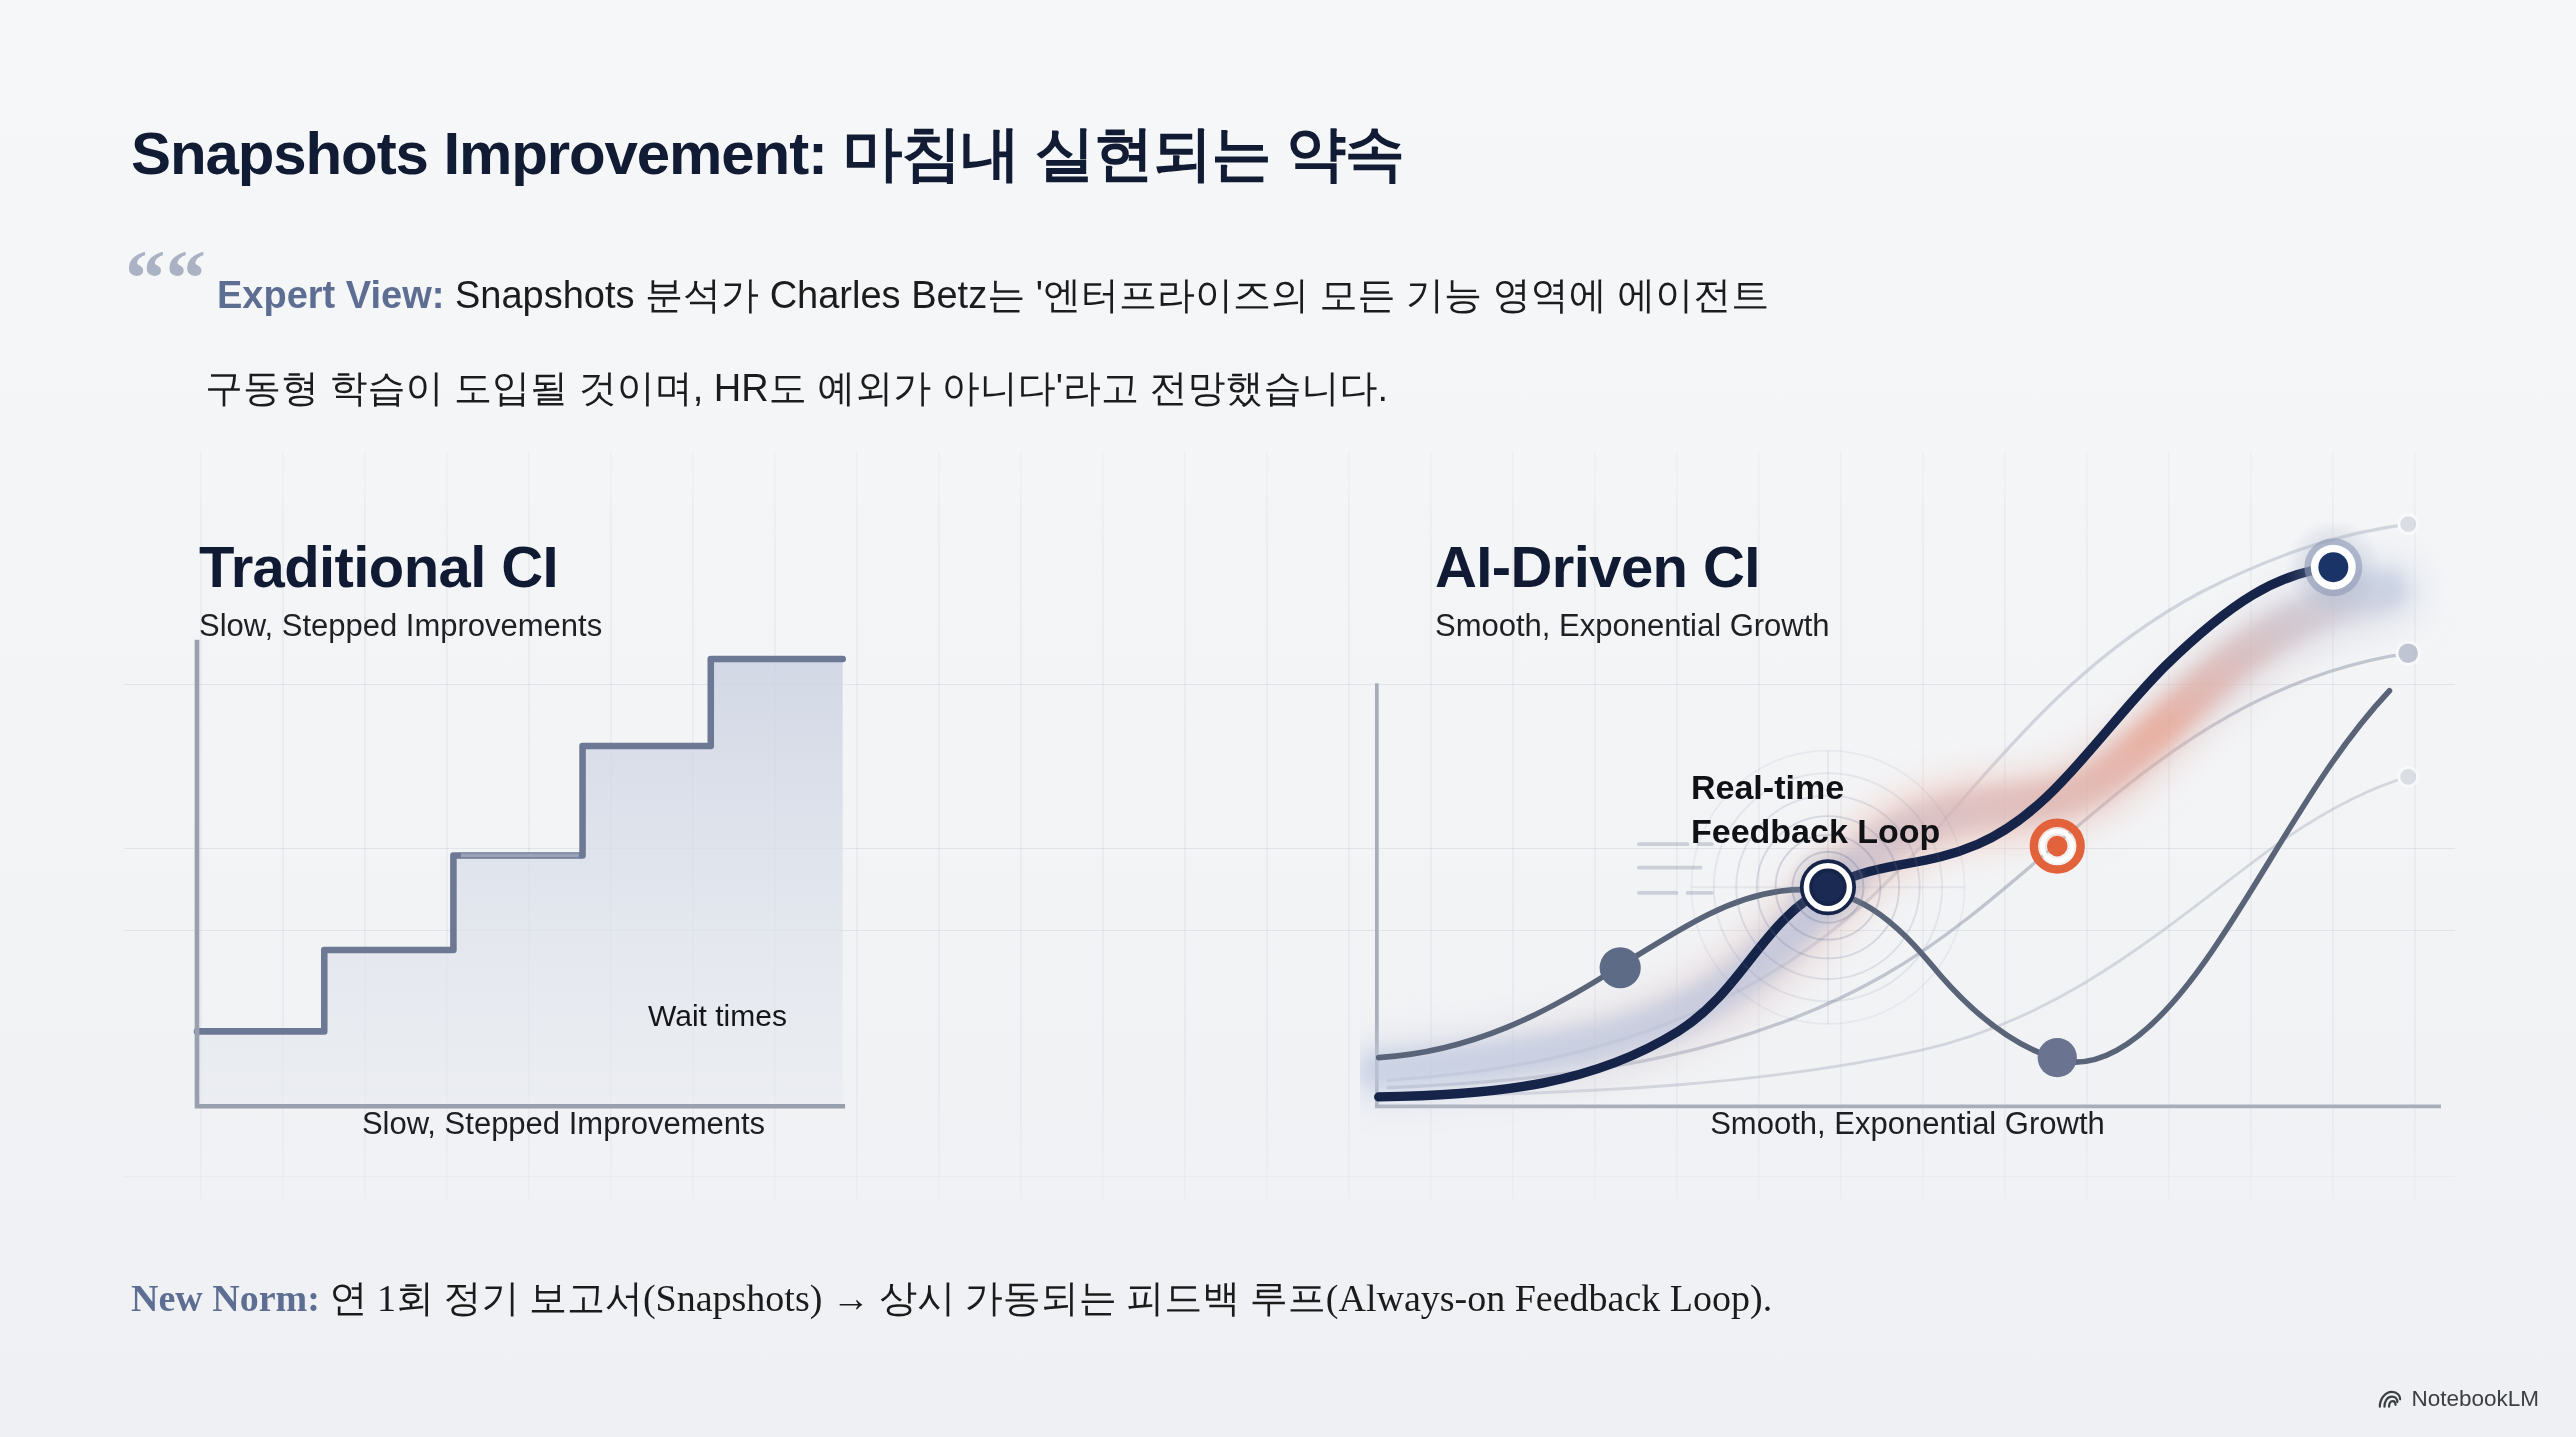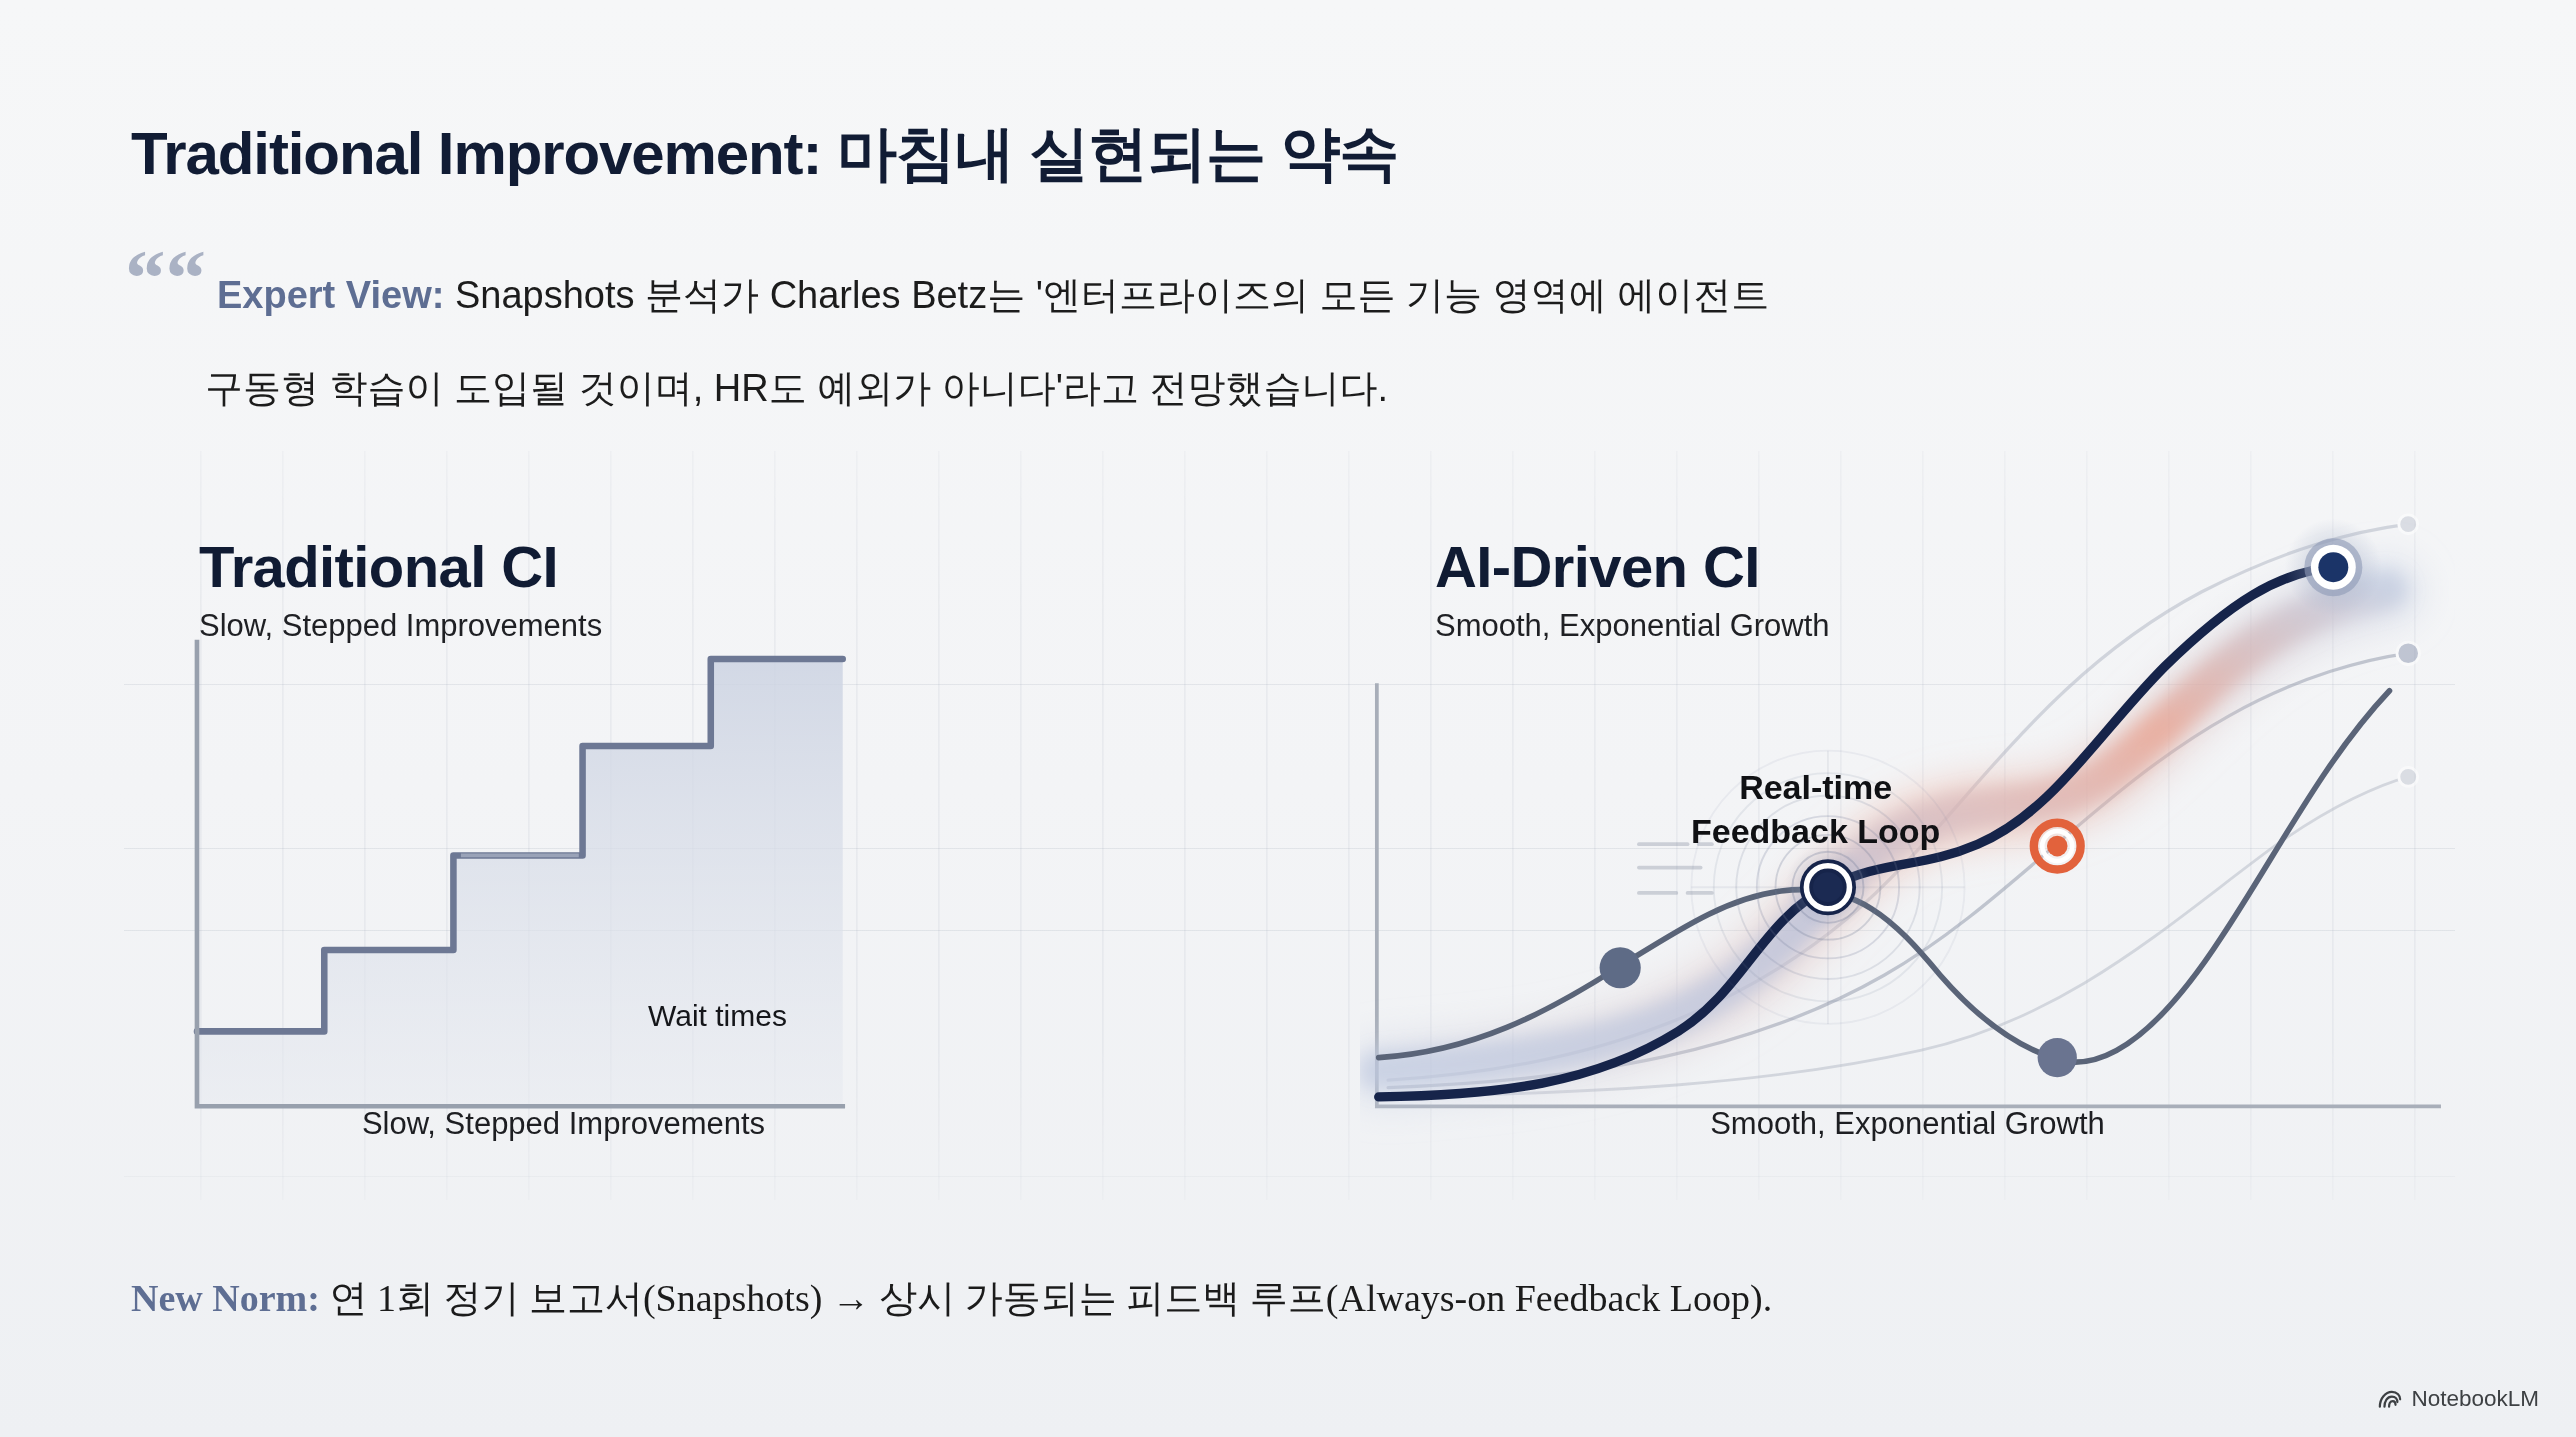--- a/index.html
+++ b/index.html
@@ -80,21 +80,21 @@
   
   .wait-label {
     position:absolute; left:524px; top:548px;
     font-size:30px; color:#15161a; white-space:nowrap;
   }
 
   
   .fb-label {
     position:absolute; left:331px; top:315px;
     font-size:34px; font-weight:700; color:#101114;
-    text-align:center; line-height:1.28; white-space:nowrap;
+    text-align:left; line-height:1.28; white-space:nowrap;
   }
 
   
   .footer {
     position:absolute; left:131px; top:1273px;
     font-size:38px; color:#1b1b1b; white-space:nowrap;font-family:Liberation Serif, serif;
   }
   .footer .lead { color:#5e6e93; font-weight:700; }
 
   
@@ -102,21 +102,21 @@
     position:absolute; right:37px; bottom:26px;
     display:flex; align-items:center; gap:9.4px;
     font-size:22.5px; color:#3d4043; font-weight:400;justify-content:center;
   }
 </style>
 </head>
 <body>
 
 <div class="slide">
 
-  <div class="title">Traditional Improvement: 마침내 실현되는 약속</div>
+  <div class="title">Snapshots Improvement: 마침내 실현되는 약속</div>
 
   <div class="quote-mark">““</div>
   <div class="quote-body"><span class="lead">Expert View:</span><span> Snapshots 분석가 Charles Betz는 '엔터프라이즈의 모든 기능 영역에 에이전트</span></div>
   <div class="quote-line2">구동형 학습이 도입될 것이며, HR도 예외가 아니다'라고 전망했습니다.</div>
 
   <div class="grid-wrap">
     <div class="grid-bg"></div>
 
     <div class="panel panel-left">
       <div class="panel-h1">Traditional CI</div>

